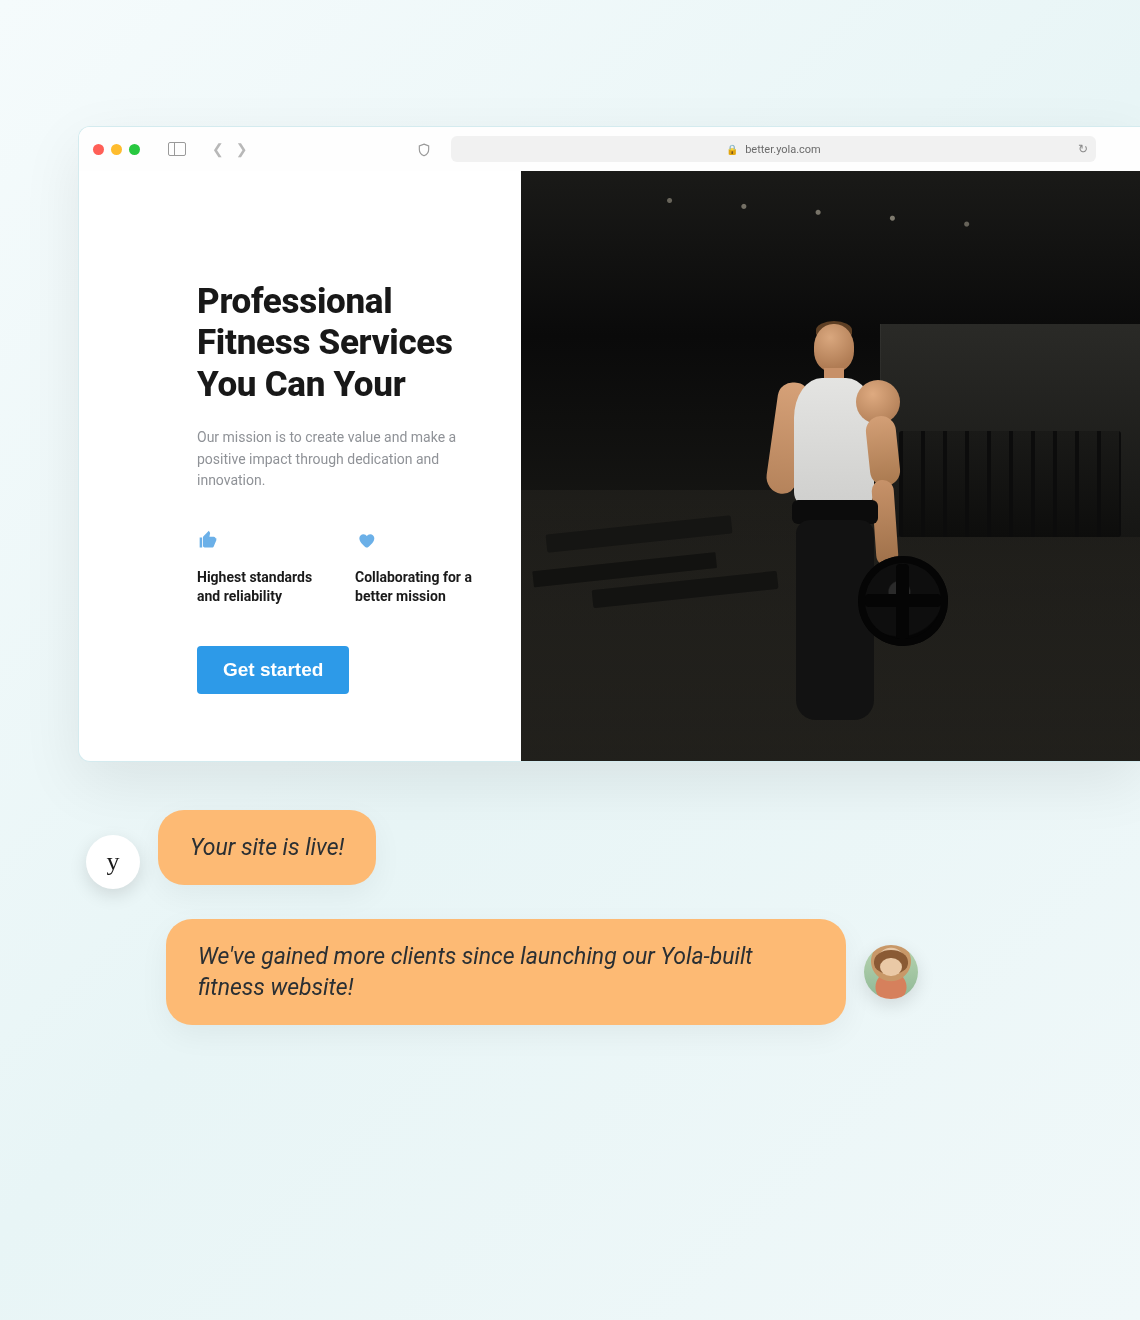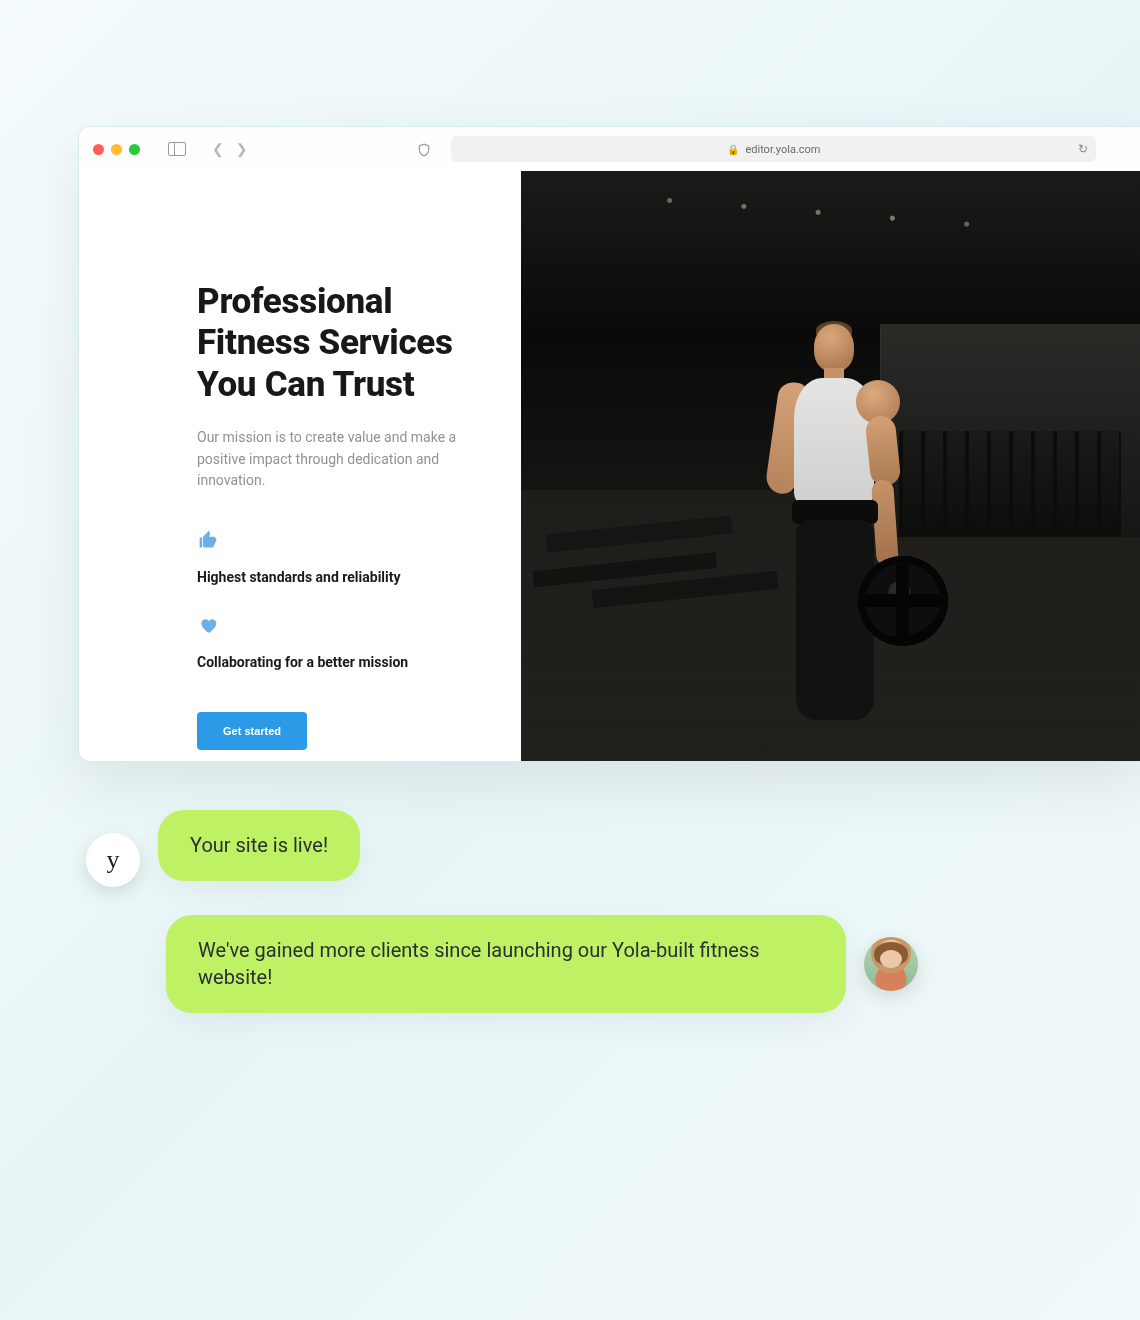--- a/index.html
+++ b/index.html
@@ -113,21 +113,20 @@
     color: #8f9297;
     line-height: 1.55;
     margin-bottom: 38px;
     max-width: 260px;
   }
 
   .features-row {
     display: flex;
     gap: 28px;
     margin-bottom: 40px;
-    flex-direction: column;
   }
 
   .feature {
     flex: 1;
   }
 
   .feature-icon {
     color: #6bb0e8;
     margin-bottom: 18px;
     height: 20px;
@@ -138,21 +137,21 @@
     font-weight: 700;
     color: #1a1a1a;
     line-height: 1.35;
   }
 
   .cta-button {
     background: #2d9ae8;
     color: #fff;
     border: none;
     padding: 13px 26px;
-    font-size: 11px;
+    font-size: 19px;
     font-weight: 600;
     border-radius: 4px;
     cursor: pointer;
   }
 
   .hero-right {
     flex: 1;
     background: #0d0d0d;
     position: relative;
     overflow: hidden;
@@ -276,27 +275,28 @@
     font-weight: 500;
     color: #1a1a1a;
     box-shadow: 0 6px 18px rgba(0,0,0,0.12);
     margin-right: 18px;
     font-family: Georgia, serif;
     position: relative;
     top: 14px;
   }
 
   .bubble {
-    background: #bef264;
+    background: #fdba74;
     border-radius: 26px;
     padding: 22px 32px;
-    font-size: 20px;
+    font-size: 23px;
     color: #2a2f33;
     line-height: 1.35;
     box-shadow: 0 10px 30px rgba(0,0,0,0.05);
+    font-style: italic;
   }
 
   .bubble-small { display: inline-block; }
 
   .bubble-row-2 {
     display: flex;
     align-items: center;
     gap: 18px;
     margin-left: 80px;
   }
@@ -344,28 +344,28 @@
       <span class="nav-arrow">❯</span>
     </div>
     <span class="privacy-shield">
       <svg viewBox="0 0 24 24" width="14" height="14" fill="none" stroke="currentColor" stroke-width="2">
           <path d="M12 2l8 3v6c0 5-3.5 9-8 11-4.5-2-8-6-8-11V5l8-3z"></path>
           <path d="M12 2v20" fill="#9a9a9a" stroke="none"></path>
         </svg>
     </span>
     <div class="address-bar">
       <span class="lock-icon">🔒</span>
-      <span>editor.yola.com</span>
+      <span>better.yola.com</span>
       <span class="refresh-icon">↻</span>
     </div>
   </div>
 
   <div class="page-content">
     <div class="hero-left">
-      <h1 class="hero-title">Professional Fitness Services You Can Trust</h1>
+      <h1 class="hero-title">Professional Fitness Services You Can Your</h1>
       <p class="hero-subtitle">Our mission is to create value and make a positive impact through dedication and innovation.</p>
 
       <div class="features-row">
         <div class="feature">
           <div class="feature-icon">
             <svg width="22" height="20" viewBox="0 0 24 24" fill="#6bb0e8">
                 <path d="M2 21h3V9H2v12zm19-11c0-1.1-.9-2-2-2h-5.3l.8-4 .03-.32c0-.41-.17-.79-.44-1.06L13 1 6.6 7.6C6.22 7.95 6 8.45 6 9v10c0 1.1.9 2 2 2h9c.83 0 1.54-.5 1.84-1.22l3.02-7.05c.09-.23.14-.47.14-.73V10z"></path>
               </svg>
           </div>
           <div class="feature-label">Highest standards and reliability</div>

